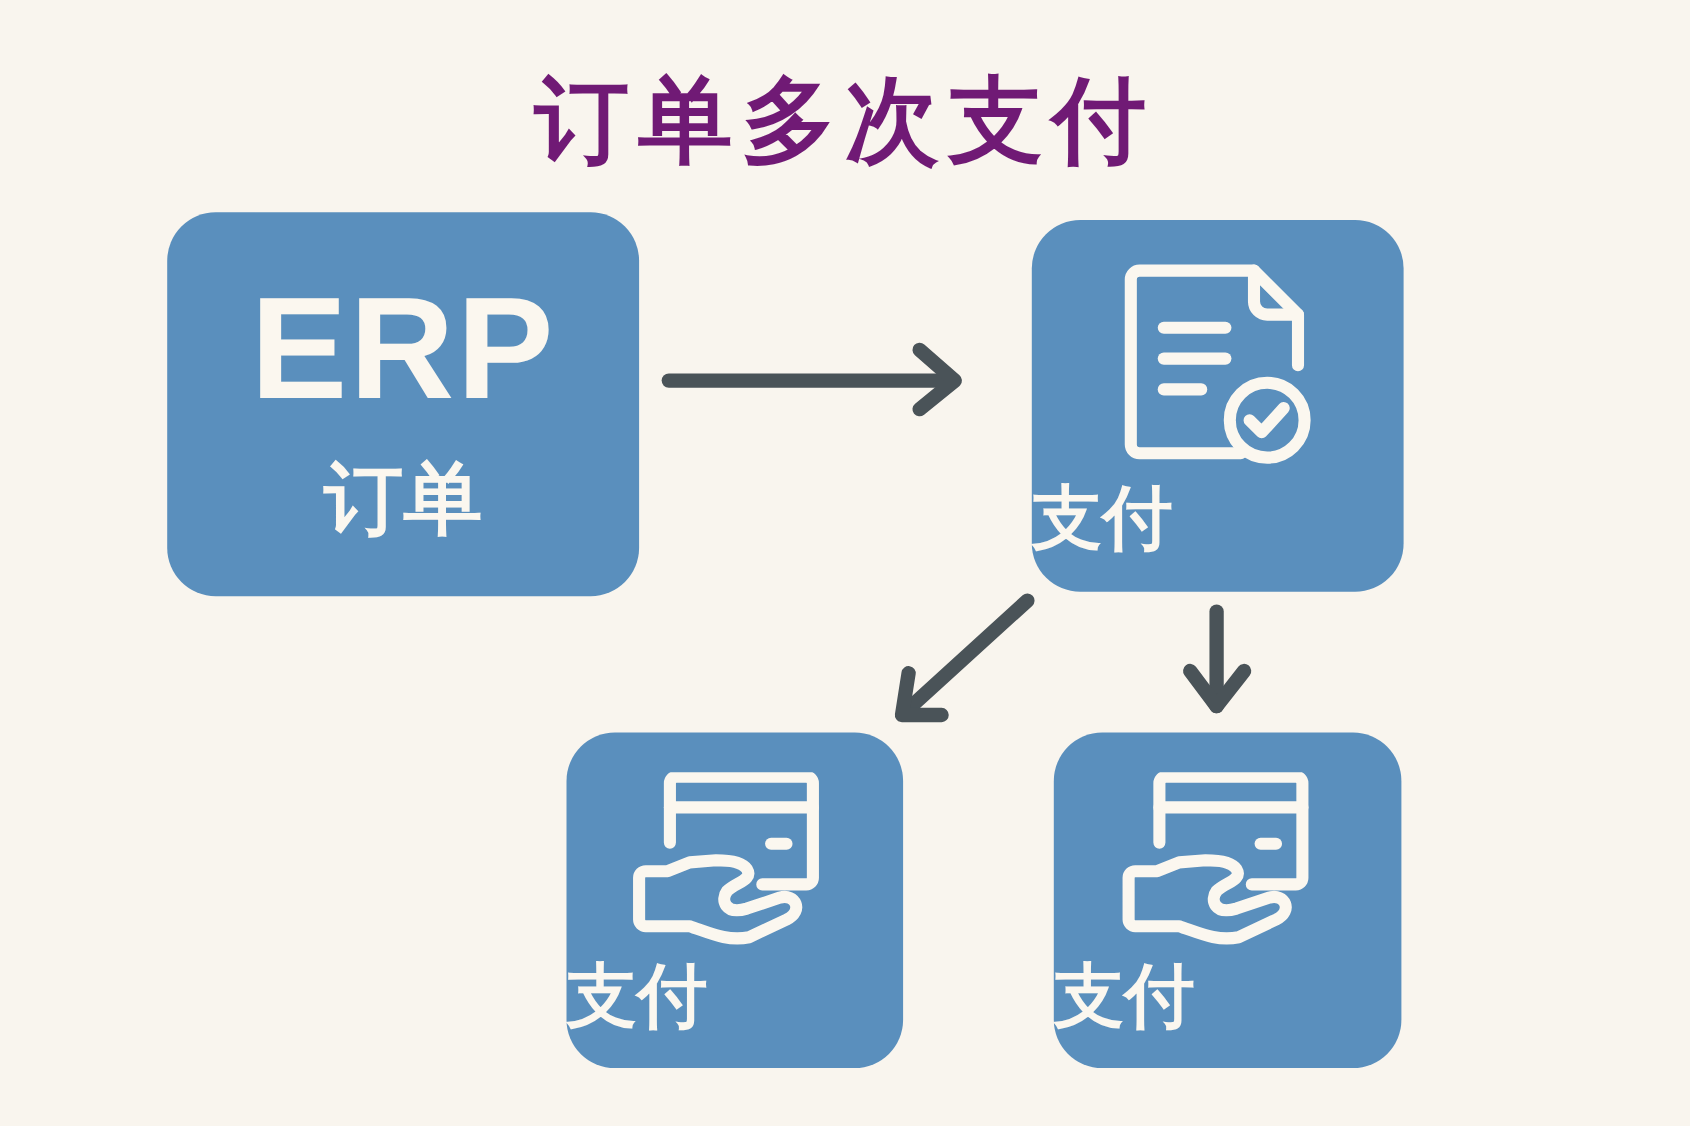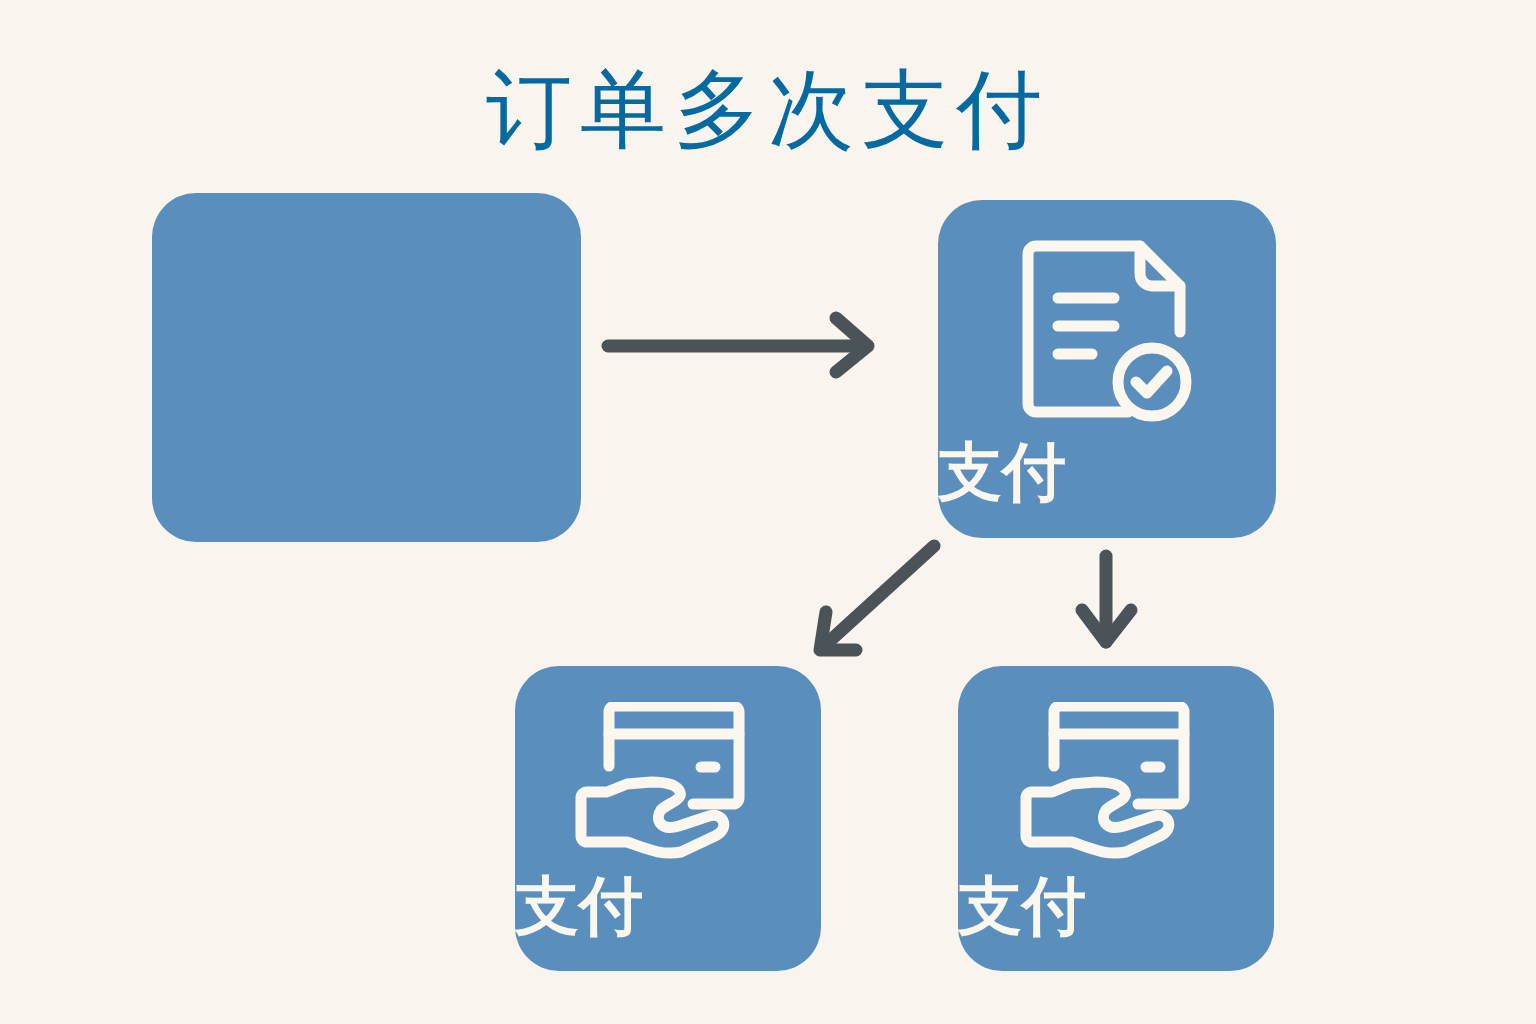--- a/index.html
+++ b/index.html
@@ -3,21 +3,21 @@
   <meta charset="utf-8">
   <style>
     html, body { margin: 0; padding: 0; }
     body {
       width: 1536px; height: 1024px; position: relative; overflow: hidden;
       background: #f9f5ee;
       font-family: "DejaVu Sans", sans-serif;
     }
     .title {
       position: absolute; left: 0; top: 52px; width: 1536px; text-align: center;
-      font-size: 86px; font-weight: normal; color: #0369a1; letter-spacing: 8px;
+      font-size: 86px; font-weight: bold; color: #701a75; letter-spacing: 8px;
     }
     .node {
       position: absolute; background: #5a8fbd; border-radius: 44px;
       color: #fbf7ef;
     }
     #erp { left: 152px; top: 193px; width: 429px; height: 349px; }
     #pay-main { left: 938px; top: 200px; width: 338px; height: 338px; }
     #pay-left { left: 515px; top: 666px; width: 306px; height: 305px; }
     #pay-right { left: 958px; top: 666px; width: 316px; height: 305px; }
     .erp-big {
@@ -54,20 +54,22 @@
       <polyline points="826,612 820,650 856,650"></polyline>
     </g>
     <g>
       <line x1="1106" y1="556" x2="1106" y2="642"></line>
       <polyline points="1082,610 1106,642 1131,610"></polyline>
     </g>
   </g>
 </svg>
 
 <div class="node" id="erp">
+  <div class="erp-big">ERP</div>
+  <div class="erp-sub">订单</div>
 </div>
 
 <div class="node" id="pay-main">
   <svg class="icon" style="left:78px; top:36px;" width="190" height="190" viewBox="0 0 190 190">
     <g fill="none" stroke="#fbf7ef" stroke-width="11" stroke-linecap="round" stroke-linejoin="round">
       <path d="M112 176 H20 a8 8 0 0 1 -8 -8 V18 a8 8 0 0 1 8 -8 H124 L164 50 V96"></path>
       <path d="M124 10 V38 a12 12 0 0 0 12 12 H164"></path>
       <line x1="42" y1="62" x2="98" y2="62"></line>
       <line x1="42" y1="90" x2="98" y2="90"></line>
       <line x1="42" y1="118" x2="76" y2="118"></line>

